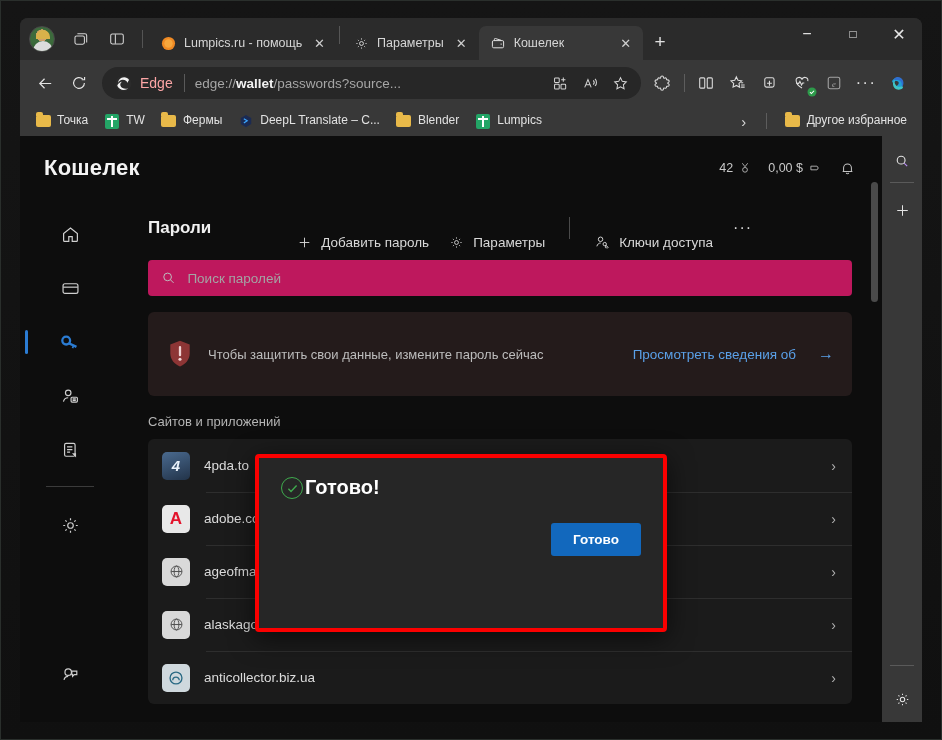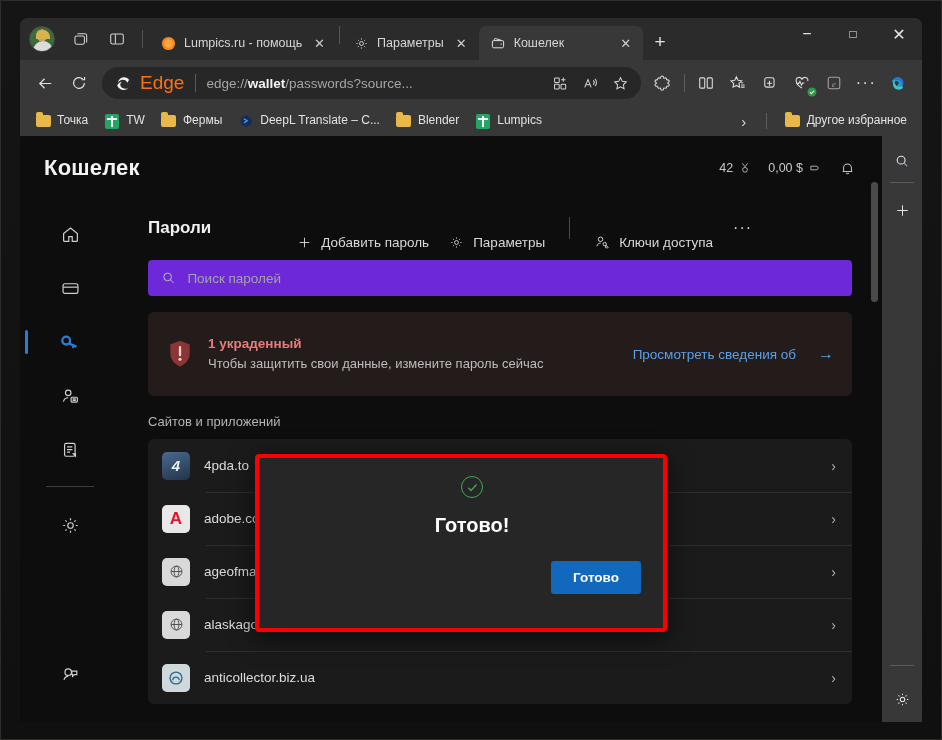--- a/index.html
+++ b/index.html
@@ -85,21 +85,21 @@
   #navbar{
     position:absolute; left:0; top:42px; width:902px; height:46px;
     background:#383838; display:flex; align-items:center; padding: 0 8px;
   }
   .nav-btn{ width:34px;height:34px;border-radius:17px;display:flex;align-items:center;justify-content:center;color:#e3e3e3;}
   .omnibox{
     flex:1; height:32px; margin:0 6px; background:#272727; border-radius:16px;
     display:flex; align-items:center; padding: 0 6px 0 6px; gap:0px; min-width:0;
   }
   .edge-chip{ display:flex;align-items:center;gap:7px; padding:0 9px 0 6px; height:26px;}
-  .edge-label{ color:#f97316; font-size:19px; }
+  .edge-label{ color:#fca5a5; font-size:14px; }
   .omni-sep{ width:1px;height:18px;background:#5a5a5a; margin: 0 10px 0 2px;}
   .url{ color:#a6a6a6; font-size:13.5px; white-space:nowrap; overflow:hidden;}
   .url b{ color:#f2f2f2; font-weight:600;}
   .omni-right{ margin-left:auto; display:flex; align-items:center;}
   .omni-icon{ width:30px;height:28px;display:flex;align-items:center;justify-content:center;color:#d5d5d5;}
   .nav-icons{ display:flex; align-items:center; }
   .nav-icon{ width:32px;height:32px;display:flex;align-items:center;justify-content:center;color:#dcdcdc; position:relative;}
   .nav-vsep{ width:1px;height:18px;background:#5d5d5d; margin:0 5px;}
 
   
@@ -176,21 +176,21 @@
   #passwords-title{ color:#f0f0f0;font-size:17px;font-weight:600;}
   .cmd{
     display:flex;align-items:center;gap:9px;color:#d8d8d8;font-size:13.5px;
     padding:6px 10px;border-radius:5px;margin-top:28px;
   }
   .cmd-first{margin-left:76px;}
   .cmd-sep{width:1px;height:22px;background:#4a4a4a;margin:0 14px;}
   .cmd-more{color:#d8d8d8;font-size:16px;padding:4px 10px;letter-spacing:1px;}
 
   #searchbox{
-    margin: 4px 30px 0 20px; height:36px; background:#6d28d9; border-radius:4px;
+    margin: 4px 30px 0 20px; height:36px; background:#be185d; border-radius:4px;
     display:flex;align-items:center;padding:0 13px;gap:11px;
   }
   #searchbox input{
     background:transparent;border:0;outline:0;color:#e6e6e6;font-size:13.5px;
     font-family:"Liberation Sans",sans-serif; width:100%;
   }
   #searchbox input::placeholder{color:#a4a4a4;}
 
   #alert{
     margin: 16px 30px 0 20px; height:84px; background:#241b1b; border-radius:6px;
@@ -228,21 +228,21 @@
     position:absolute; right:4px; top:46px; width:7px; height:120px;
     background:#4a4a4a; border-radius:4px;
   }
 
   
   #dialog{
     position:absolute; left:235px; top:318px; width:412px; height:178px;
     background:#262626; border:4px solid #fb0000; border-radius:4px;
     box-shadow:0 6px 26px rgba(0,0,0,.6);
   }
-  #dlg-head{ display:flex;align-items:center;gap:16px; padding: 18px 0 0 22px; flex-direction: column;}
+  #dlg-head{ display:flex;align-items:flex-end;gap:2px; padding: 18px 0 0 22px;}
   #dlg-title{ color:#ffffff;font-size:20px;font-weight:700;}
   .check-ico{
     width:22px;height:22px;border:1.6px solid #3faa4e;border-radius:50%;
     display:flex;align-items:center;justify-content:center;flex:none;
   }
   #dlg-body{ color:#e4e4e4;font-size:13.5px; padding: 12px 0 0 22px;}
   #dlg-actions{ display:flex;justify-content:flex-end; padding: 24px 22px 0 0;}
   #dlg-ok{
     background:#1268bd;color:#fff;border:0;border-radius:3px;
     font-size:13.5px;font-weight:600;padding:9px 22px;
@@ -589,21 +589,20 @@
             <input type="text" placeholder="Поиск паролей" style="">
           </div>
 
           <div id="alert">
             <svg width="28" height="30" viewBox="0 0 24 26">
               <path d="M12 1.6l8.4 3.2v7.6c0 5.4-3.6 9.6-8.4 11.4C7.2 22 3.6 17.8 3.6 12.4V4.8z" fill="#8d3535"></path>
               <path d="M12 7v7" stroke="#f0d3d3" stroke-width="2" stroke-linecap="round"></path>
               <circle cx="12" cy="17.6" r="1.35" fill="#f0d3d3"></circle>
             </svg>
             <div class="alert-texts">
-              <div class="alert-title">1 украденный</div>
               <div class="alert-sub">Чтобы защитить свои данные, измените пароль сейчас</div>
             </div>
             <div class="alert-link">
               <span>Просмотреть сведения об</span>
               <span style="font-size:16px">→</span>
             </div>
           </div>
 
           <div id="section-label">Сайтов и приложений</div>
 

